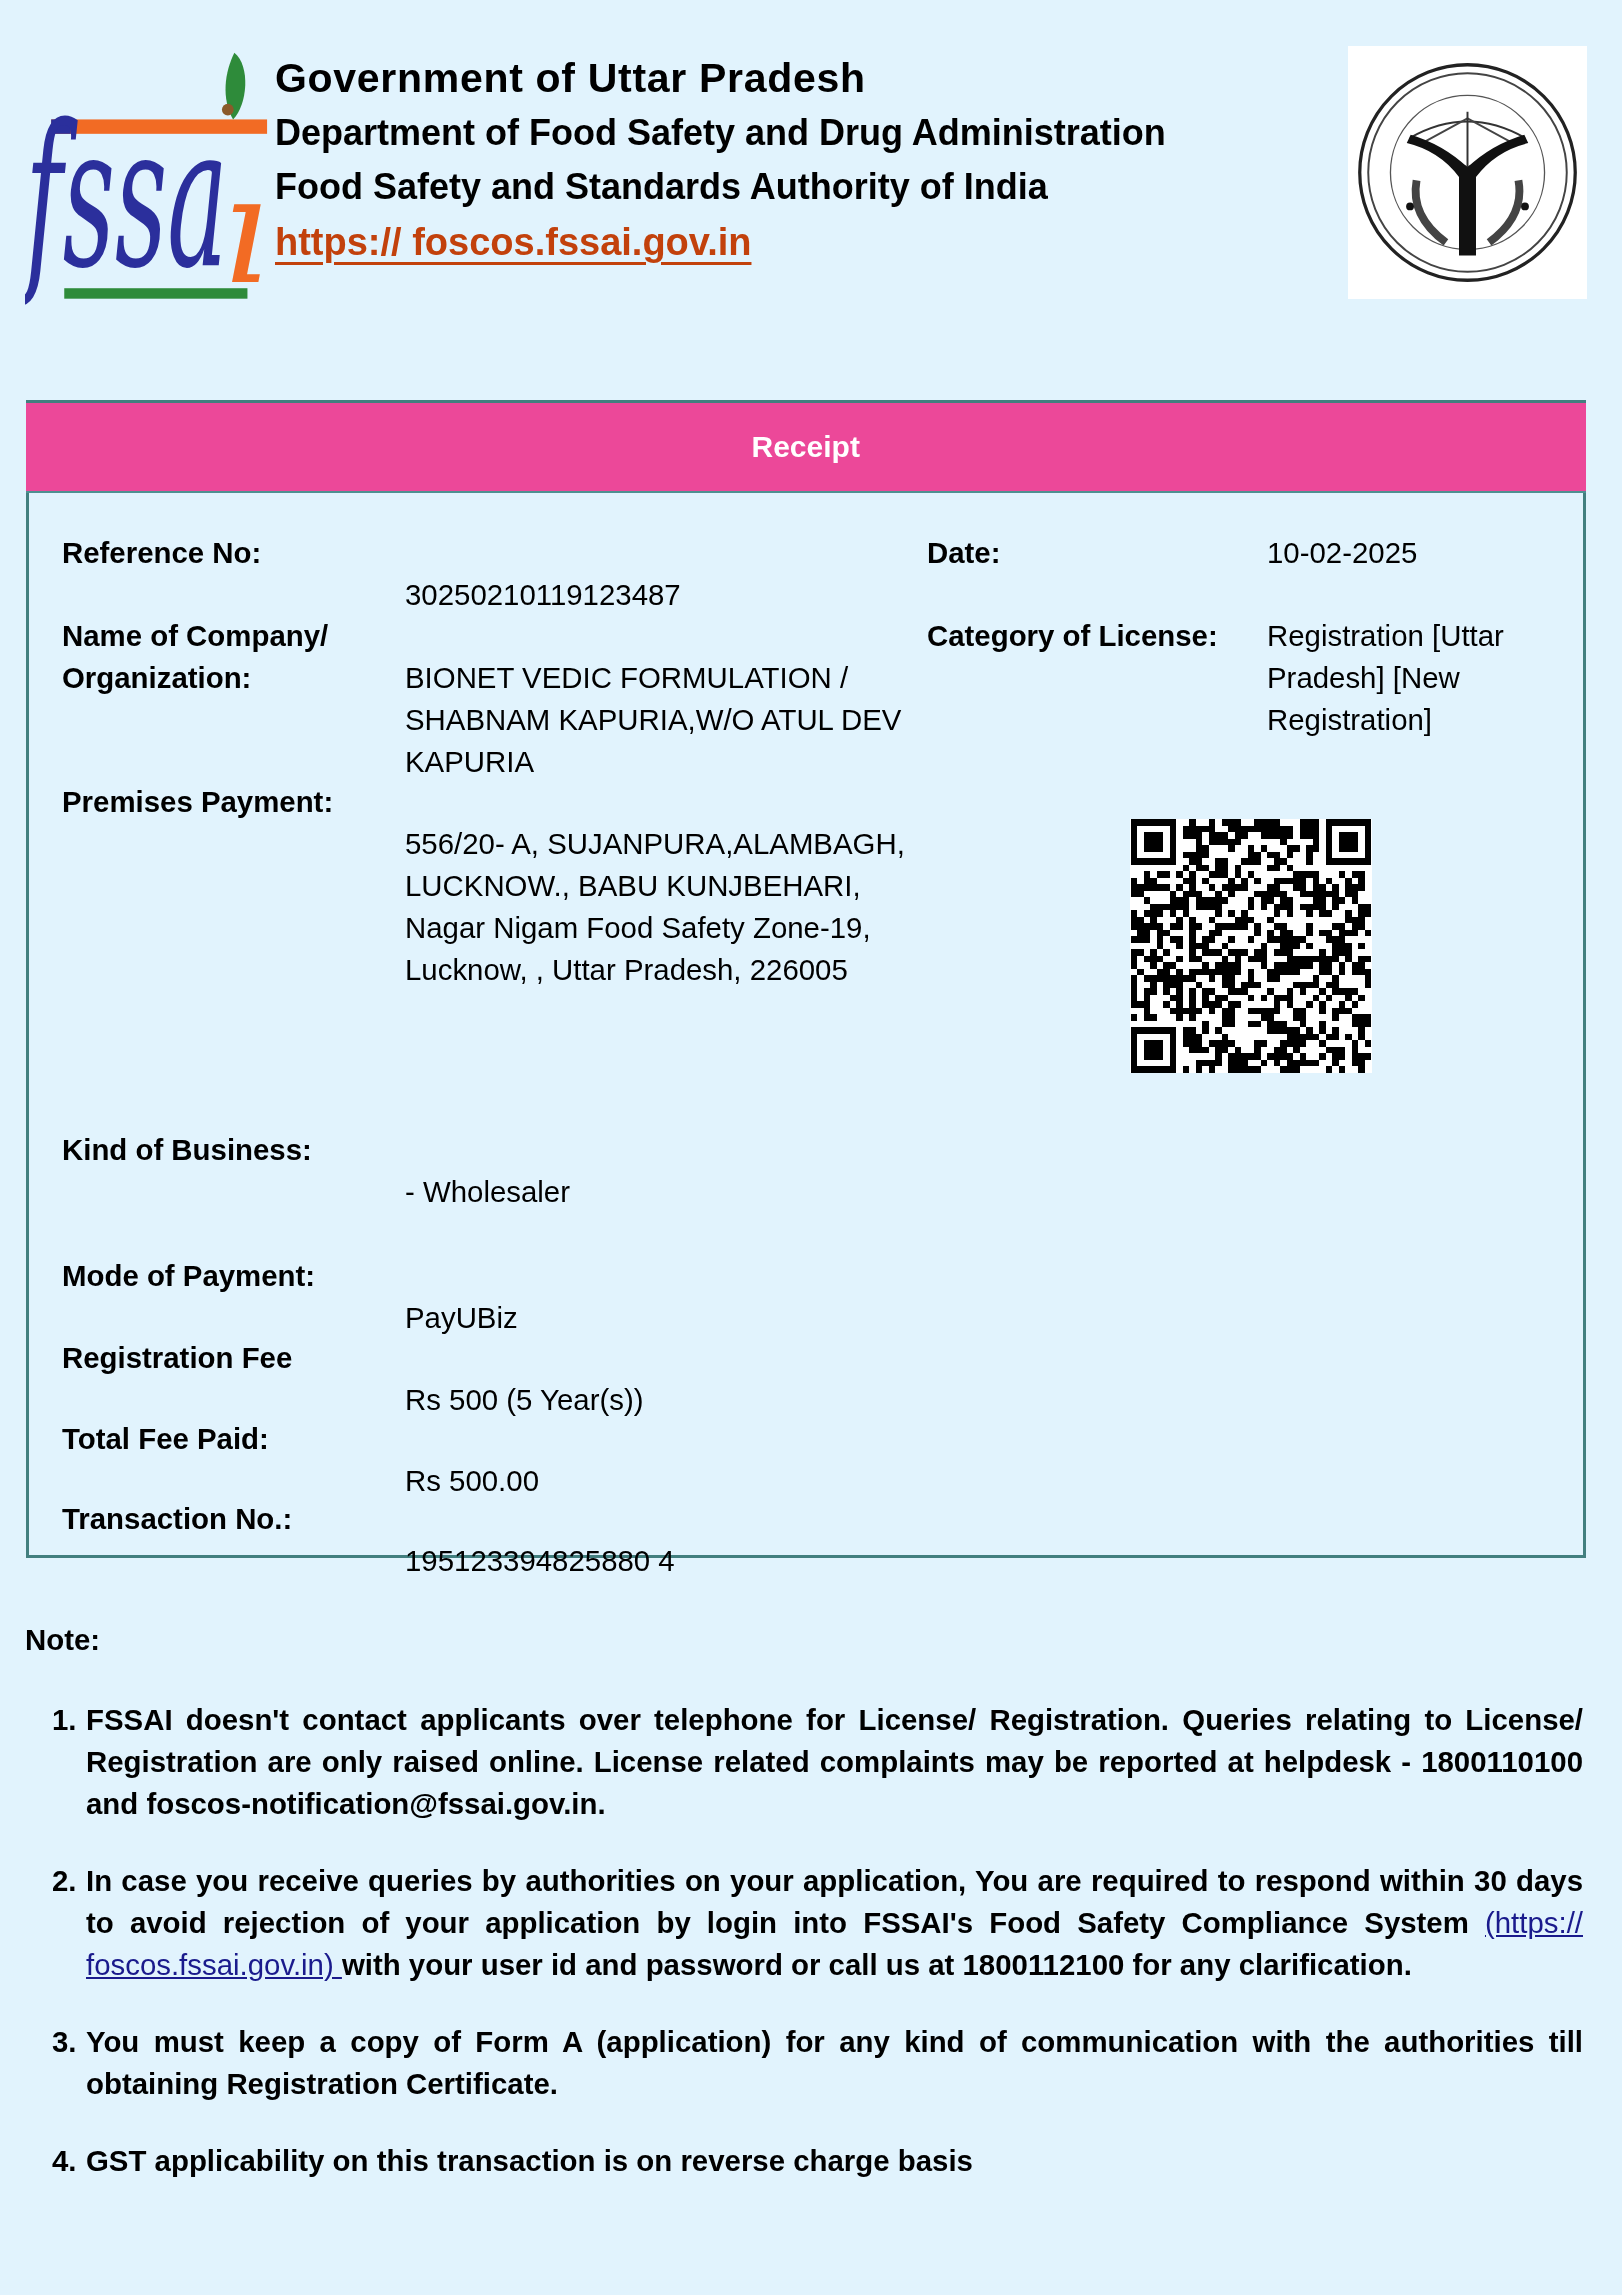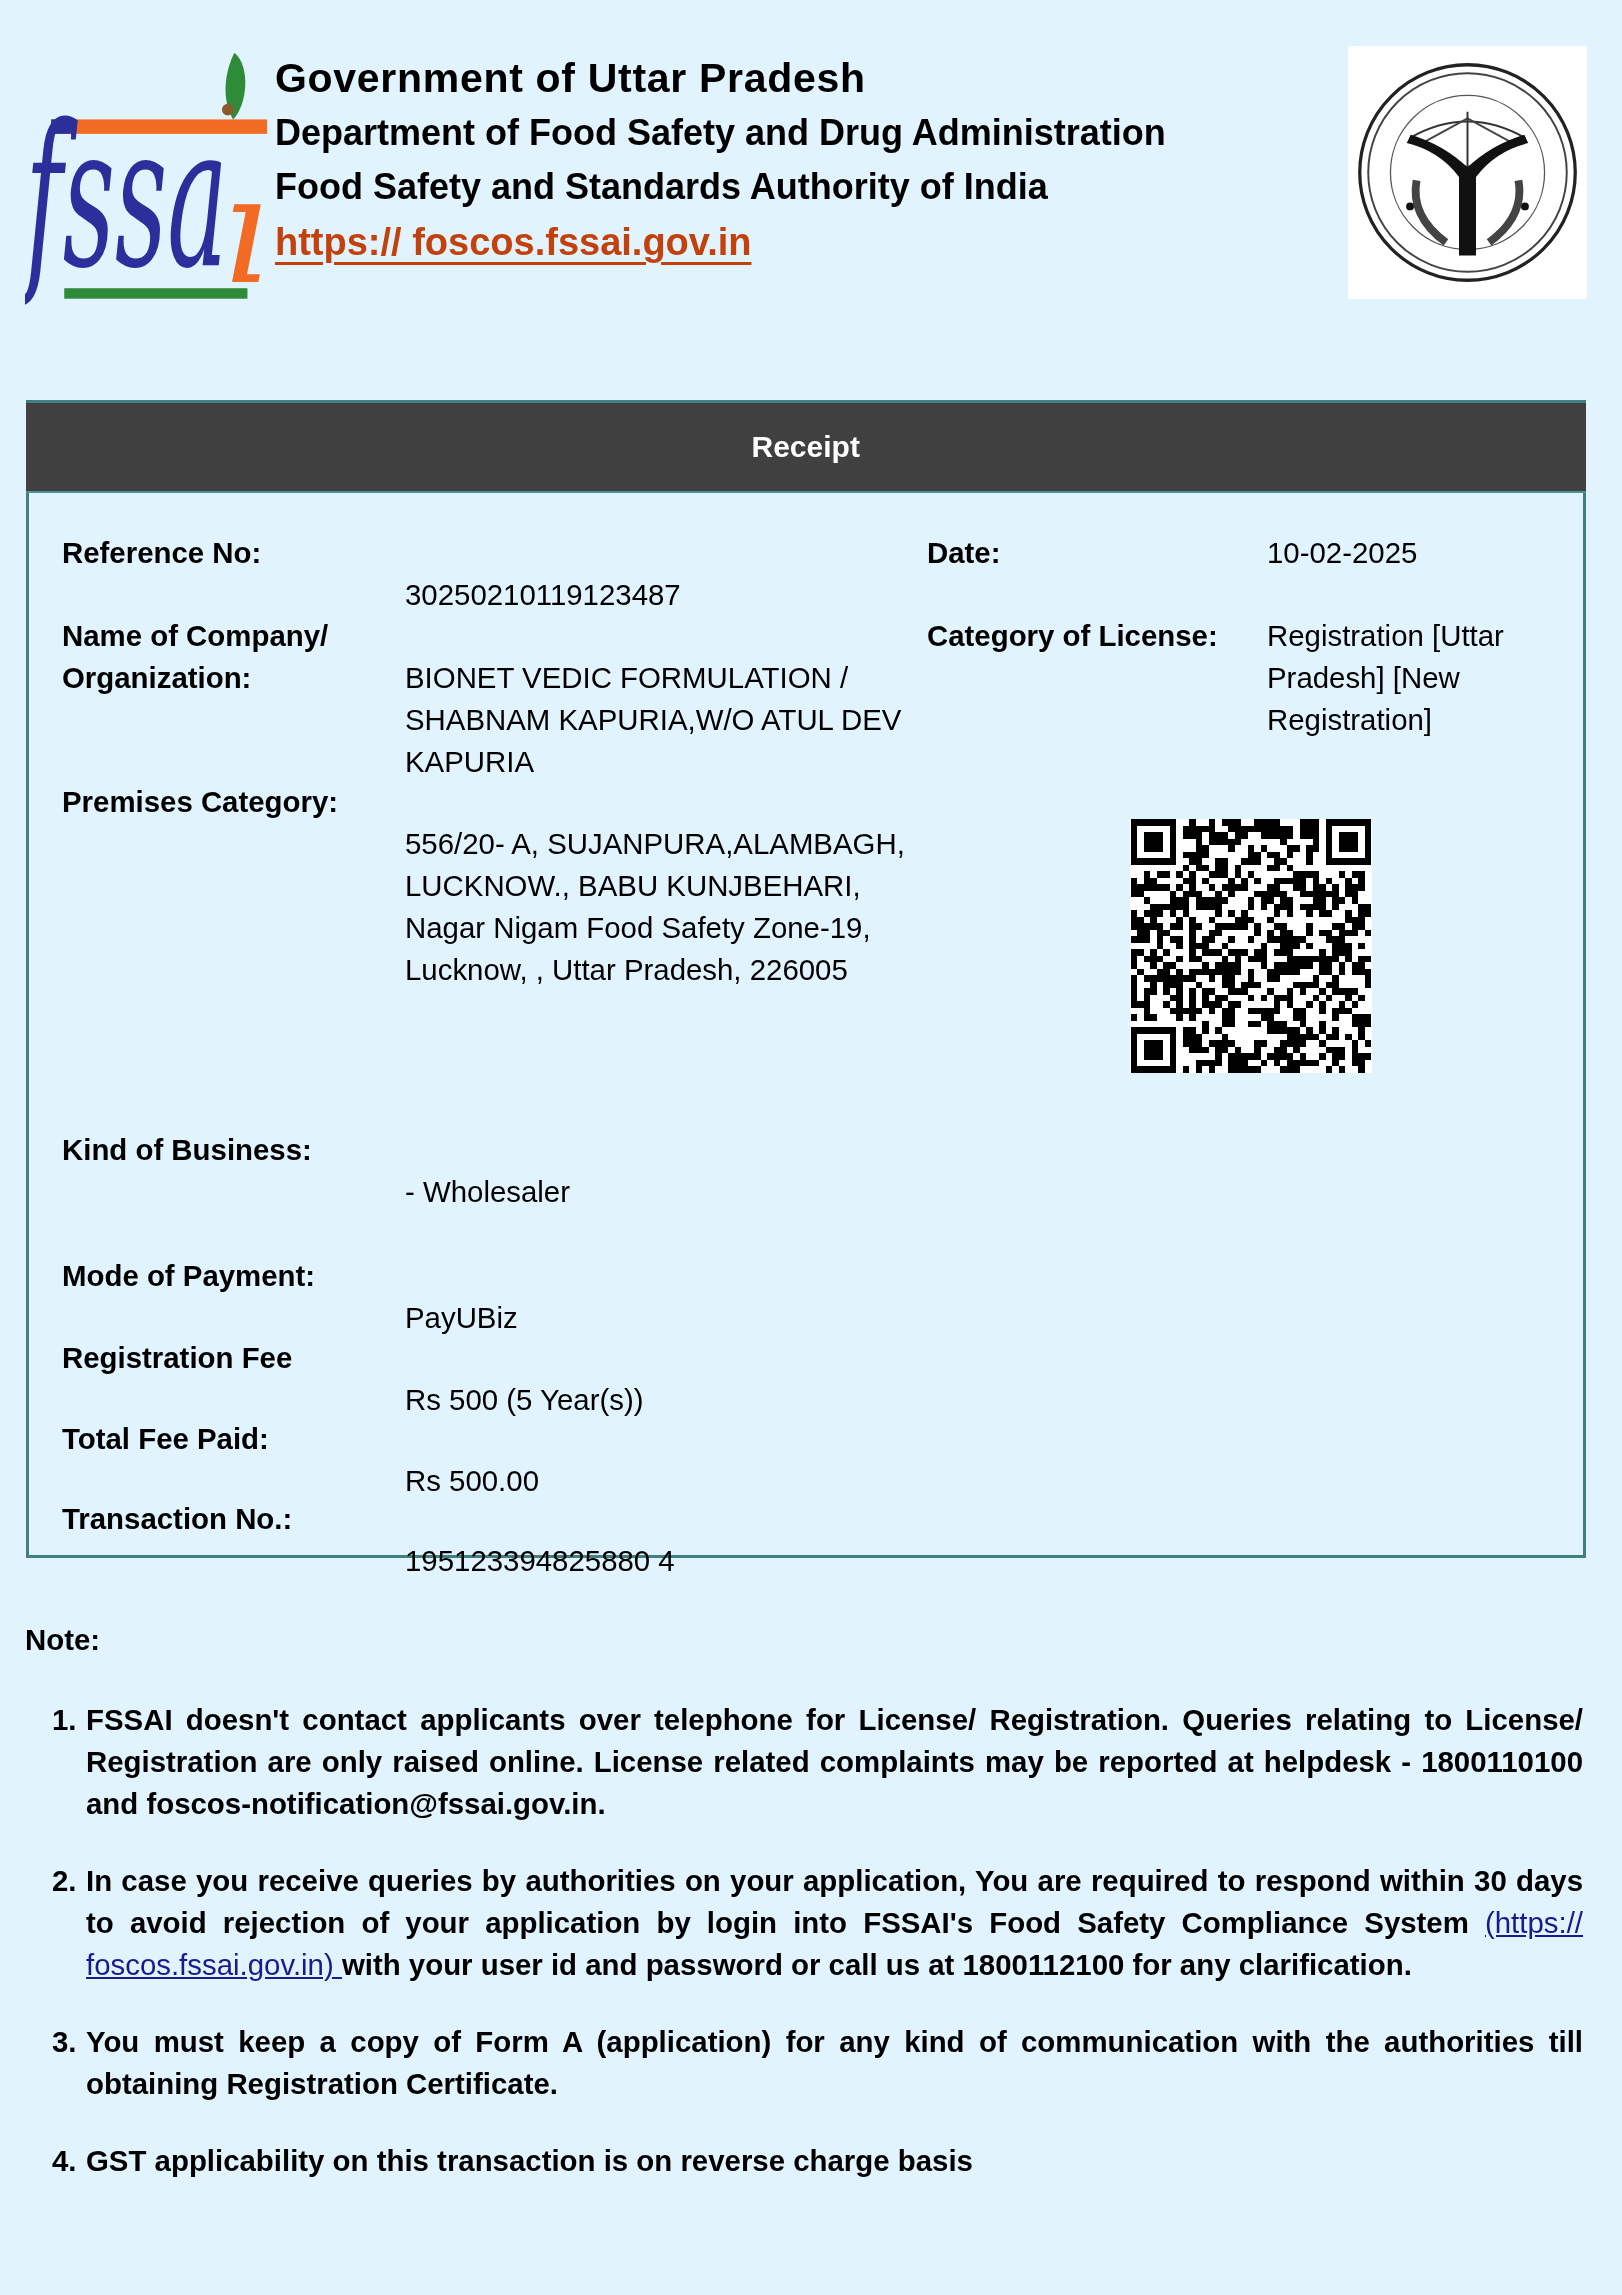--- a/index.html
+++ b/index.html
@@ -29,21 +29,21 @@
     text-decoration: underline; text-decoration-thickness: 2.6px; text-underline-offset: 6.5px;
     display: inline-block;
   }
   .receipt {
     position: absolute; left: 26px; top: 400px; width: 1560px; height: 1158px;
     border: 3.3px solid #427f7f; border-top: none;
     box-sizing: border-box;
   }
   .receipt-head {
     position: absolute; left: -3.3px; top: 0; width: 1560px; height: 93px;
-    background: #404040; border-top: 3.9px solid #427f7f; border-bottom: 2px solid #4f8f91;
+    background: #ec4899; border-top: 3.9px solid #427f7f; border-bottom: 2px solid #4f8f91;
     box-sizing: border-box;
     color: #ffffff; font-weight: bold; font-size: 30px;
     display: flex; align-items: center; justify-content: center;
   }
   .field-label {
     position: absolute; font-weight: bold; font-size: 29.4px; line-height: 42px;
   }
   .field-value {
     position: absolute; font-size: 29.4px; line-height: 42px;
   }
@@ -113,21 +113,21 @@
   <div class="field-label col-l-label" style="top:132px">Reference No:</div>
   <div class="field-value col-l-value" style="top:132px">30250210119123487</div>
   <div class="field-label col-r-label" style="top:132px">Date:</div>
   <div class="field-value col-r-value" style="top:132px">10-02-2025</div>
 
   <div class="field-label col-l-label" style="top:215px; width:314px">Name  of Company/ Organization:</div>
   <div class="field-value col-l-value" style="top:215px; width:523px">BIONET VEDIC FORMULATION / SHABNAM KAPURIA,W/O ATUL DEV KAPURIA</div>
   <div class="field-label col-r-label" style="top:215px">Category  of License:</div>
   <div class="field-value col-r-value" style="top:215px; width:281px">Registration  [Uttar Pradesh] [New Registration]</div>
 
-  <div class="field-label col-l-label" style="top:381px">Premises Category:</div>
+  <div class="field-label col-l-label" style="top:381px">Premises Payment:</div>
   <div class="field-value col-l-value" style="top:381px; width:517px">556/20- A, SUJANPURA,ALAMBAGH, LUCKNOW., BABU KUNJBEHARI, Nagar  Nigam  Food Safety Zone-19, Lucknow, ,  Uttar  Pradesh, 226005</div>
 
   <div class="qr">
     <svg id="qr-svg" width="242" height="254" viewBox="0 0 37 39" shape-rendering="crispEdges">
         <rect x="9" y="0" width="1" height="1" fill="#000"></rect>
         <rect x="12" y="0" width="1" height="1" fill="#000"></rect>
         <rect x="14" y="0" width="1" height="1" fill="#000"></rect>
         <rect x="15" y="0" width="1" height="1" fill="#000"></rect>
         <rect x="16" y="0" width="1" height="1" fill="#000"></rect>
         <rect x="19" y="0" width="1" height="1" fill="#000"></rect>

